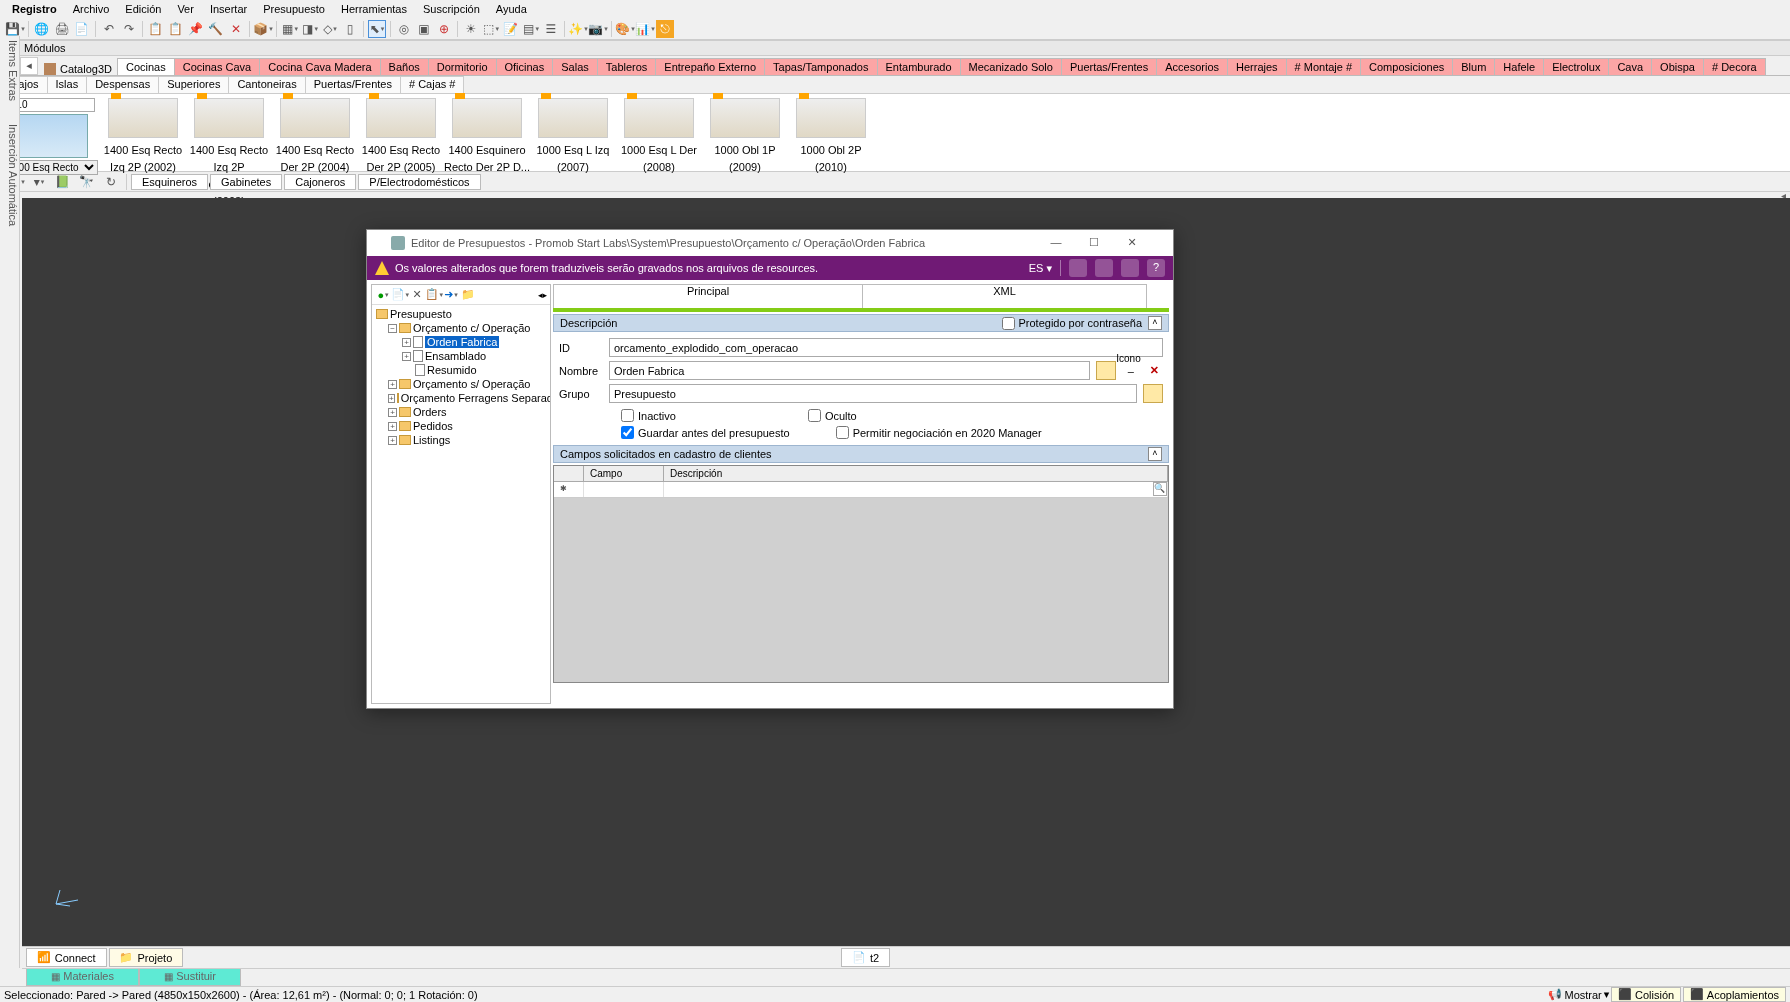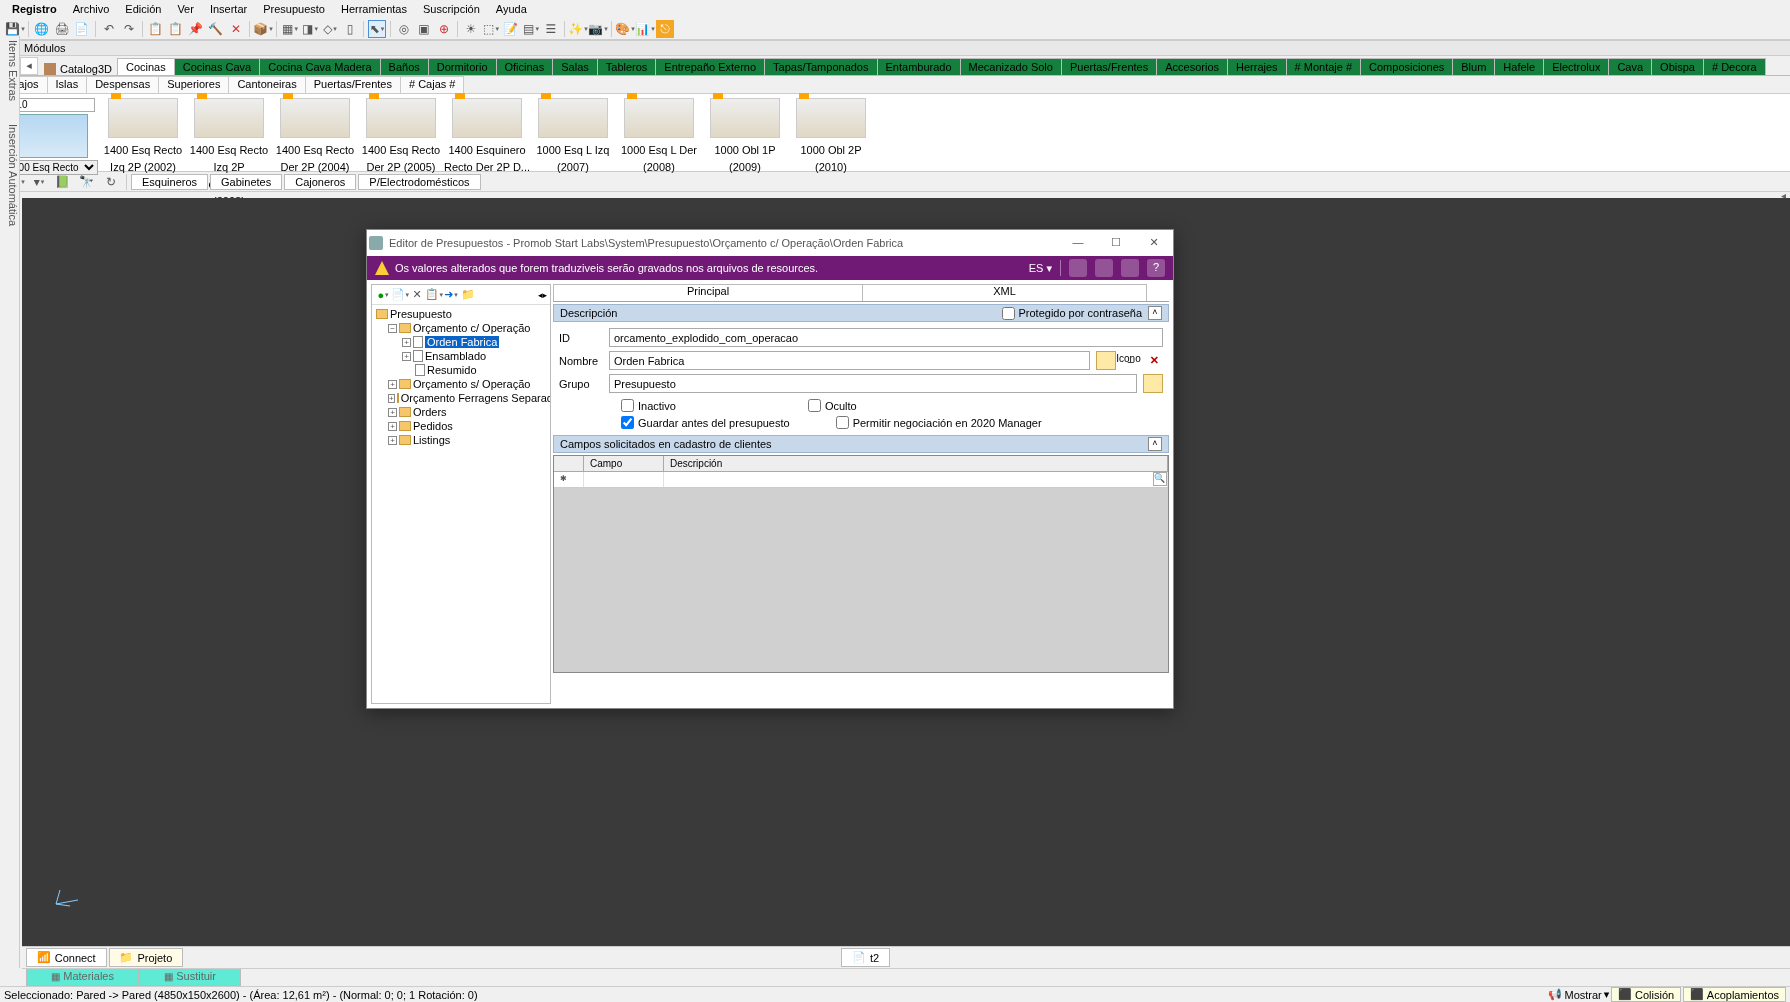--- a/index.html
+++ b/index.html
@@ -13,21 +13,21 @@
 
 .toolbar-main { height: 22px; background: #f0f0f0; display: flex; align-items: center; padding: 0 6px; gap: 2px; border-bottom: 1px solid #ccc; }
 .ticon { width: 18px; height: 18px; display: inline-flex; align-items: center; justify-content: center; font-size: 12px; color: #555; cursor: pointer; }
 .ticon.dd::after { content: "▾"; font-size: 7px; margin-left: 1px; color: #666; }
 .tsep { width: 1px; height: 16px; background: #ccc; margin: 0 2px; }
 
 
 .modulos-header { height: 16px; background: #e8e8e8; border: 1px solid #ccc; border-left: none; border-right: none; padding-left: 24px; font-size: 11px; line-height: 15px; }
 .tabstrip { height: 20px; background: #f0f0f0; display: flex; align-items: flex-end; border-bottom: 1px solid #bbb; padding-left: 2px; }
 .tabstrip .navbtn { width: 18px; height: 18px; border: 1px solid #ccc; background: #fff; text-align: center; line-height: 14px; color: #555; cursor: pointer; }
-.tabstrip .tab { padding: 2px 8px; border: 1px solid #bbb; border-bottom: none; background: #15803d; margin-left: -1px; cursor: pointer; white-space: nowrap; }
+.tabstrip .tab { padding: 2px 8px; border: 1px solid #bbb; border-bottom: none; background: #fca5a5; margin-left: -1px; cursor: pointer; white-space: nowrap; }
 .tabstrip .tab.sel { background: #fff; }
 .catalog-label { display: flex; align-items: flex-start; gap: 4px; padding: 0 6px; }
 
 .subtabs { height: 18px; background: #f0f0f0; display: flex; border-bottom: 1px solid #ccc; padding-left: 2px; }
 .subtabs .tab { padding: 1px 8px; border: 1px solid #ccc; border-bottom: none; background: #fafafa; margin-right: -1px; cursor: pointer; }
 
 
 .gallery-row { height: 78px; background: #fff; display: flex; align-items: flex-start; padding-top: 4px; border-bottom: 1px solid #ccc; }
 .gallery-left { width: 100px; display: flex; flex-direction: column; align-items: center; }
 .gal-counter { width: 90px; height: 14px; border: 1px solid #aaa; font-size: 10px; text-align: left; padding-left: 2px; background: #fff; }
@@ -52,21 +52,21 @@
 .footer-tabs .ftab { padding: 2px 10px; border: 1px solid #bbb; background: #fff; display: flex; align-items: center; gap: 4px; }
 .footer-tabs .ftab.active { background: #fffbe6; }
 .footer-tabs2 { position: absolute; left: 22px; right: 0; bottom: 16px; height: 18px; background: #f0f0f0; border-top: 1px solid #ccc; display: flex; padding-left: 4px; }
 .footer-tabs2 .ftab { padding: 1px 24px; border: 1px solid #bbb; border-top: none; background: #5eead4; font-size: 10px; color: #666; }
 .statusbar { position: absolute; left: 0; right: 0; bottom: 0; height: 16px; background: #f0f0f0; border-top: 1px solid #ccc; display: flex; align-items: center; font-size: 10px; padding: 0 4px; justify-content: space-between; }
 .status-right { display: flex; gap: 2px; }
 .status-right .chip { border: 1px solid #bbb; padding: 0 6px; background: #fdfde0; display: flex; align-items: center; gap: 3px; }
 
 
 .dialog { position: absolute; left: 366px; top: 229px; width: 808px; height: 480px; background: #fff; border: 1px solid #888; box-shadow: 0 4px 18px rgba(0,0,0,0.4); }
-.dialog-title { height: 26px; display: flex; align-items: center; padding: 0 2px; color: #555; font-size: 12px; }
+.dialog-title { height: 26px; display: flex; align-items: center; padding: 0 24px; color: #555; font-size: 12px; }
 .dialog-title .dicon { width: 14px; height: 14px; margin-right: 6px; background: #8aa; border-radius: 2px; }
 .dialog-title .winbtns { margin-left: auto; display: flex; gap: 4px; }
 .dialog-title .winbtns span { width: 34px; height: 20px; text-align: center; line-height: 18px; color: #555; cursor: pointer; }
 
 .dialog-banner { background: #701a75; color: #fff; height: 24px; display: flex; align-items: center; padding: 0 8px; font-size: 11px; }
 .dialog-banner .warn { width: 14px; height: 14px; background: #ffcc33; margin-right: 6px; clip-path: polygon(50% 0,100% 100%,0 100%); position: relative; }
 .dialog-banner .right { margin-left: auto; display: flex; align-items: center; gap: 8px; }
 .dialog-banner .bicon { width: 18px; height: 18px; background: rgba(255,255,255,0.25); border-radius: 3px; cursor: pointer; }
 
 .dialog-body { display: flex; height: calc(100% - 50px); padding: 4px; gap: 2px; }
@@ -77,21 +77,21 @@
 .tree { padding: 2px; font-size: 11px; overflow: auto; }
 .tree .node { padding: 1px 2px; white-space: nowrap; display: flex; align-items: center; gap: 2px; cursor: pointer; }
 .tree .node .exp { width: 9px; height: 9px; border: 1px solid #888; font-size: 8px; line-height: 7px; text-align: center; color: #555; }
 .tree .node .fld { width: 12px; height: 10px; background: #f6c76a; border: 1px solid #c89a3a; }
 .tree .node .doc { width: 10px; height: 12px; background: #fff; border: 1px solid #888; }
 .tree .node.sel span.lbl { background: #0a64c8; color: #fff; padding: 0 2px; }
 .tree .indent1 { padding-left: 14px; }
 .tree .indent2 { padding-left: 28px; }
 
 .form-panel { flex: 1; display: flex; flex-direction: column; }
-.form-tabs { height: 18px; display: flex; border-bottom: 1px solid #84cc16; }
+.form-tabs { height: 28px; display: flex; border-bottom: 4px solid #84cc16; }
 .form-tabs .ftab { border: 1px solid #bbb; border-bottom: none; background: #fff; margin-right: -1px; text-align: center; cursor: pointer; }
 .form-tabs .ftab:first-child { width: 310px; }
 .form-tabs .ftab:nth-child(2) { width: 285px; }
 
 .section-hdr { background: #c7d8ea; border: 1px solid #9db5cf; height: 18px; display: flex; align-items: center; padding: 0 6px; margin-top: 2px; }
 .section-hdr .collapse { margin-left: auto; width: 14px; height: 14px; border: 1px solid #888; background: #fff; text-align: center; line-height: 11px; font-size: 9px; cursor: pointer; }
 .section-hdr .prot { margin-left: auto; display: flex; align-items: flex-start; gap: 3px; font-size: 10px; }
 
 .form-grid { padding: 6px 6px 2px; }
 .form-row { display: flex; align-items: center; margin-bottom: 4px; gap: 6px; }

